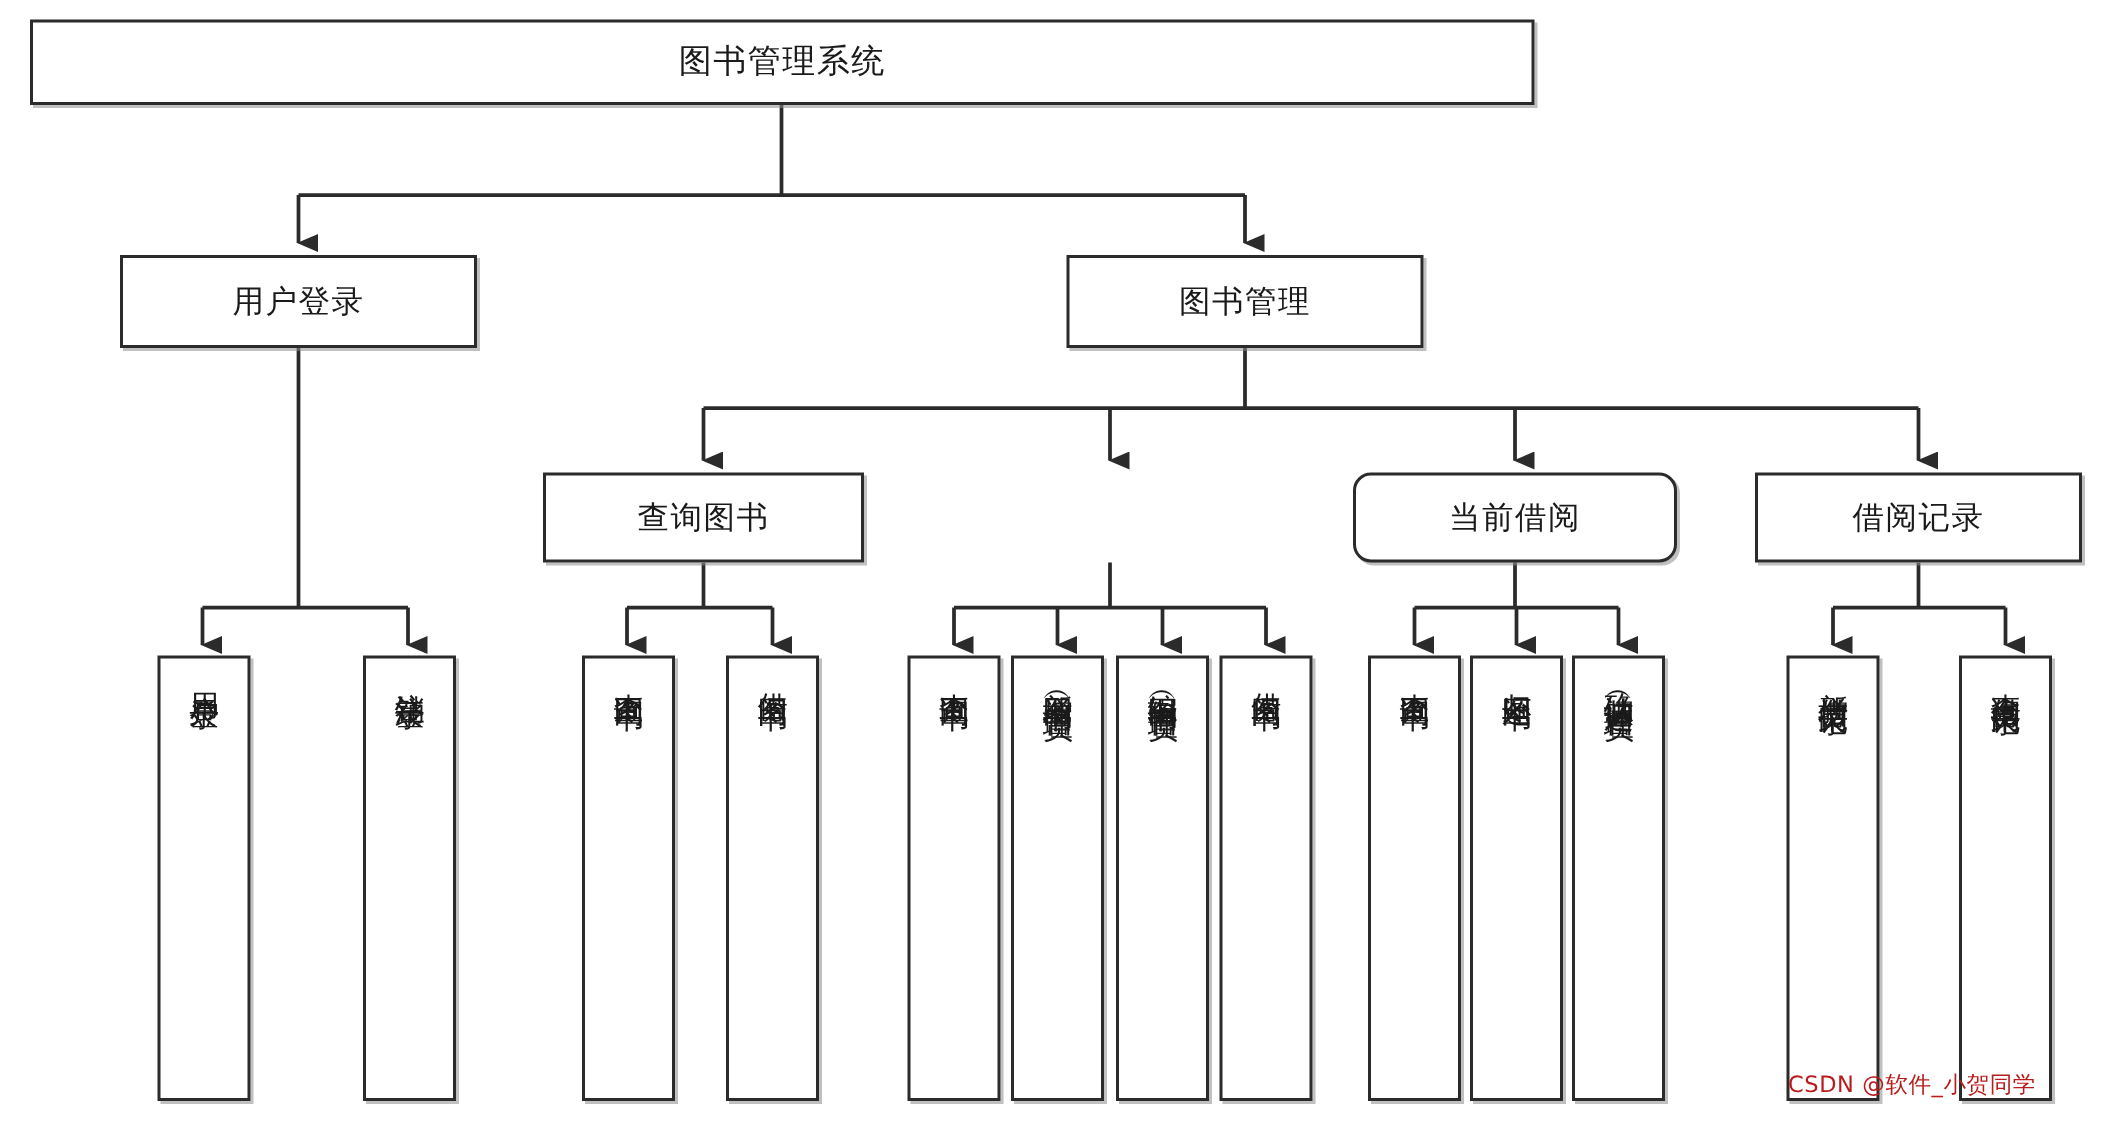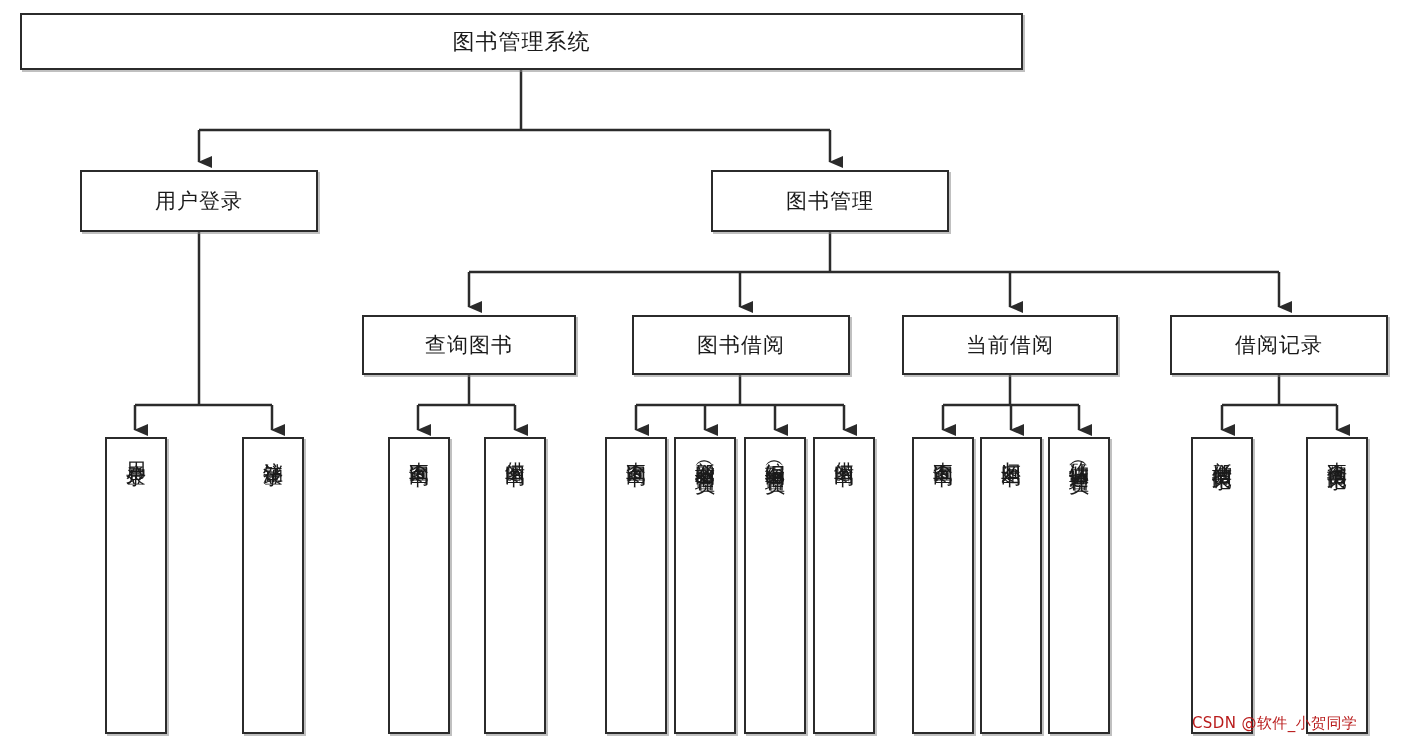--- a/index.html
+++ b/index.html
@@ -85,24 +85,21 @@
   <div class="node shadowed" style="left:80px;top:170px;width:238px;height:62px;">
     <span class="h-label">用户登录</span>
   </div>
   <div class="node shadowed" style="left:711px;top:170px;width:238px;height:62px;">
     <span class="h-label">图书管理</span>
   </div>
 
   <div class="node shadowed" style="left:362px;top:315px;width:214px;height:60px;">
     <span class="h-label">查询图书</span>
   </div>
-  <div class="node shadowed" style="left:632px;top:315px;width:218px;height:60px;">
-    <span class="h-label">图书借阅</span>
-  </div>
-  <div class="node shadowed" style="left:902px;top:315px;width:216px;height:60px;">
+  <div class="node shadowed" style="left:902px;top:315px;width:216px;height:60px;border-radius:12px;">
     <span class="h-label">当前借阅</span>
   </div>
   <div class="node shadowed" style="left:1170px;top:315px;width:218px;height:60px;">
     <span class="h-label">借阅记录</span>
   </div>
 
   <div class="node leaf shadowed" style="left:105px;top:437px;width:62px;height:297px;">
     <span class="v-label">用户登录</span>
   </div>
   <div class="node leaf shadowed" style="left:242px;top:437px;width:62px;height:297px;">

